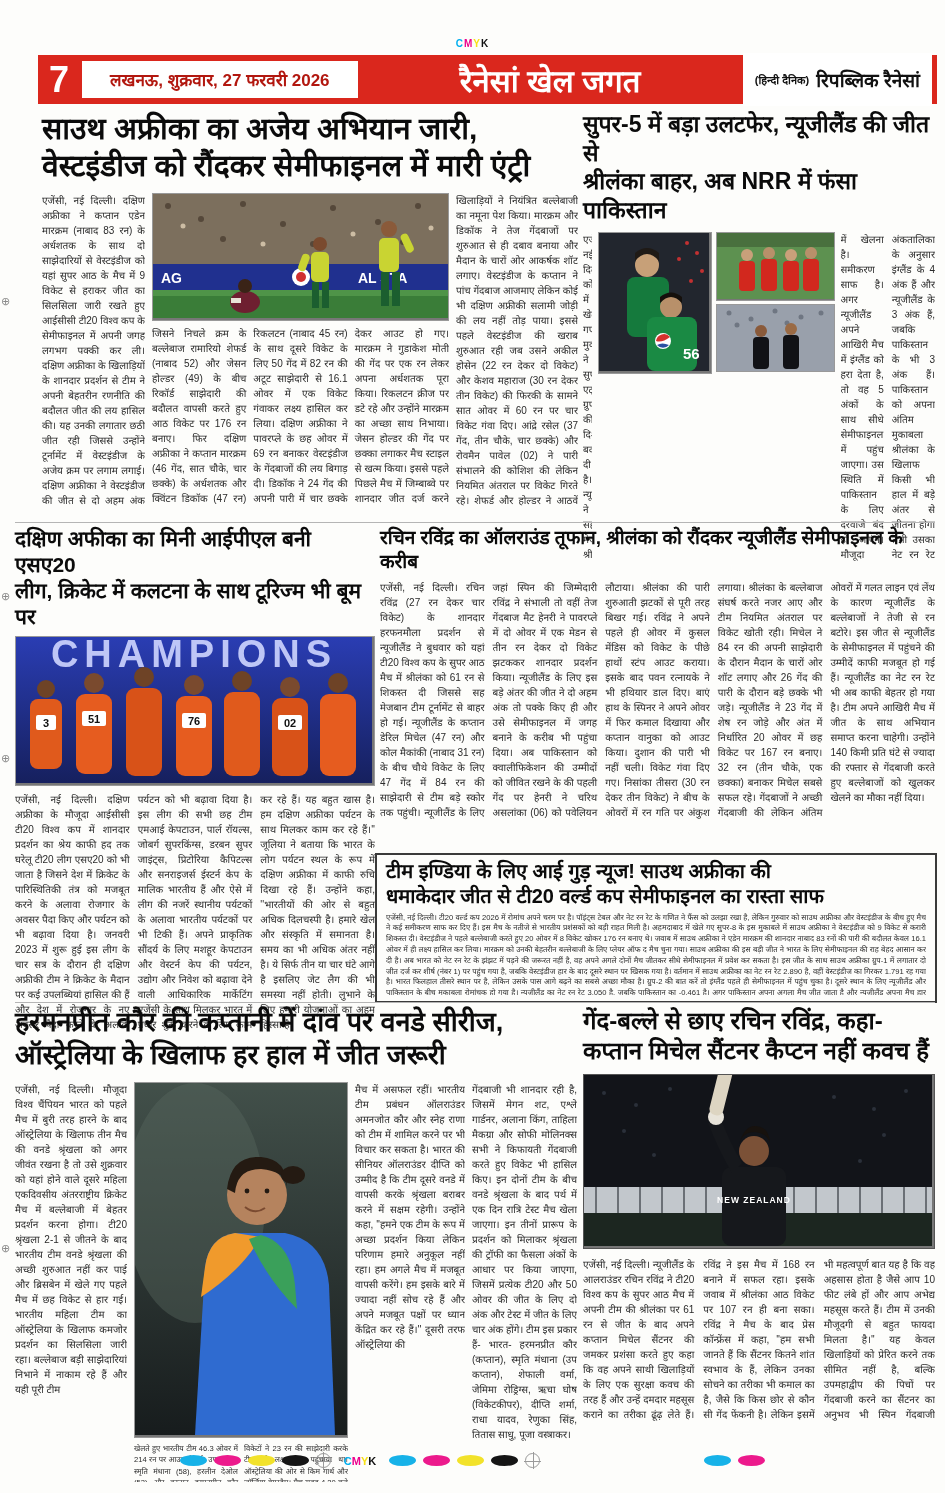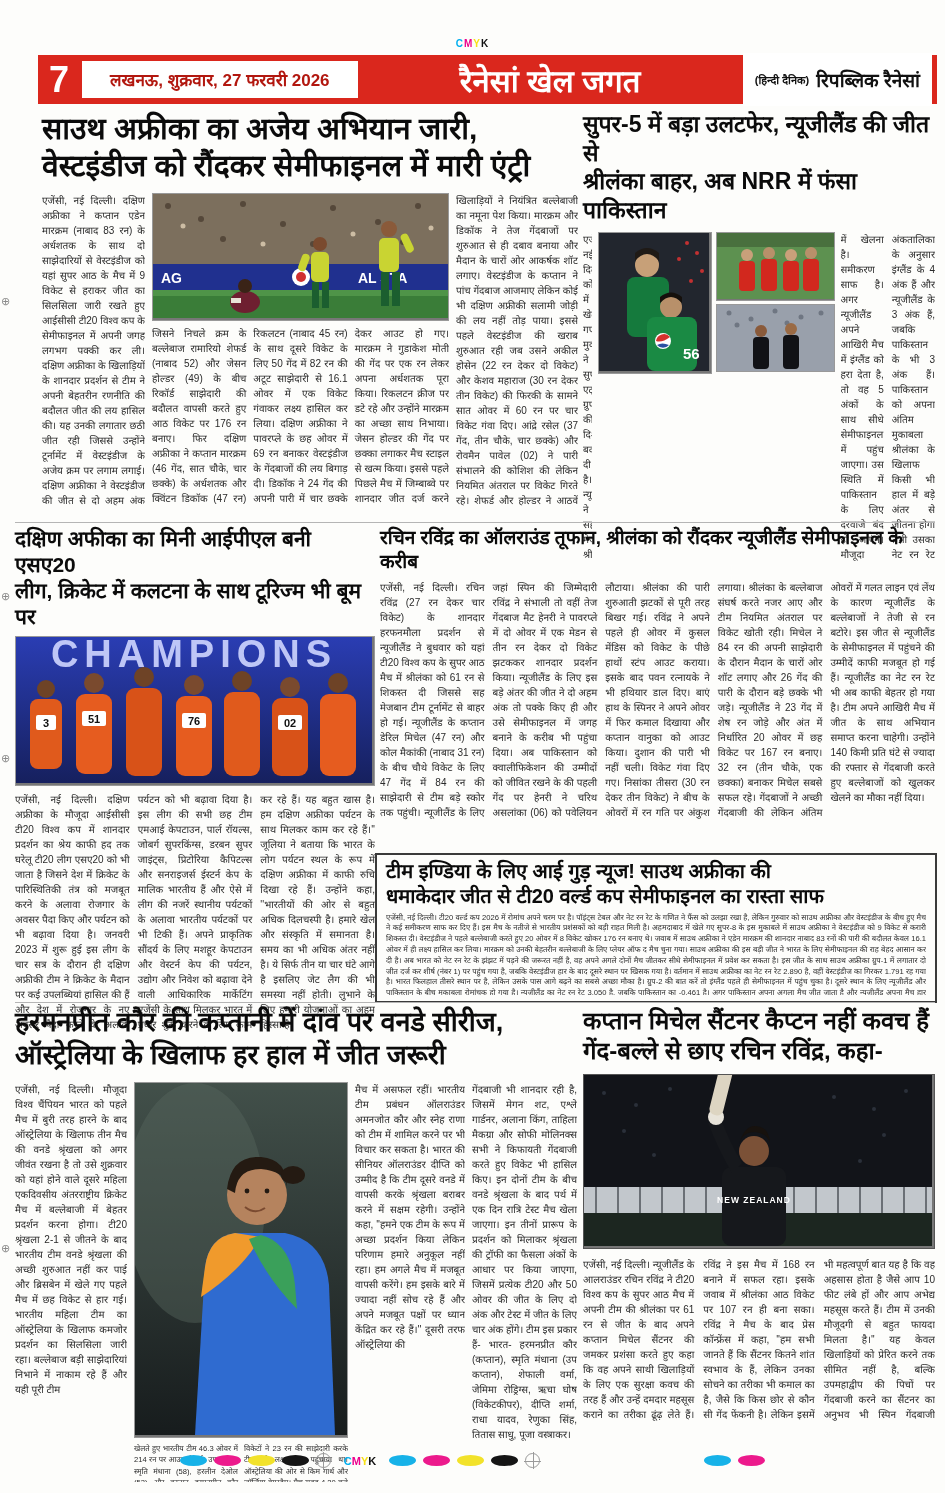--- a/index.html
+++ b/index.html
@@ -328,22 +328,22 @@
           </svg>
         </div>
         <div class="bt a6-under">खेलते हुए भारतीय टीम 46.3 ओवर में 214 रन पर आउट हो गई। उप-कप्तान स्मृति मंधाना (58), हरलीन देओल (53) और कप्तान हरमनप्रीत कौर (43) ही कुछ देर टिक सकीं। आखिरी विकेटों ने 23 रन की साझेदारी करके टीम को लक्ष्य तक पहुंचाया था। ऑस्ट्रेलिया की ओर से किम गार्थ और जॉर्जिया वेयरहैम। मैच सुबह 4.20 बजे शुरू होगा।</div>
       </div>
       <div class="bt a6-c3">मैच में असफल रहीं। भारतीय टीम प्रबंधन ऑलराउंडर अमनजोत कौर और स्नेह राणा को टीम में शामिल करने पर भी विचार कर सकता है। भारत की सीनियर ऑलराउंडर दीप्ति को उम्मीद है कि टीम दूसरे वनडे में वापसी करके श्रृंखला बराबर करने में सक्षम रहेगी। उन्होंने कहा, ''हमने एक टीम के रूप में अच्छा प्रदर्शन किया लेकिन परिणाम हमारे अनुकूल नहीं रहा। हम अगले मैच में मजबूत वापसी करेंगे। हम इसके बारे में ज्यादा नहीं सोच रहे हैं और अपने मजबूत पक्षों पर ध्यान केंद्रित कर रहे हैं।'' दूसरी तरफ ऑस्ट्रेलिया की</div>
       <div class="bt a6-c4">गेंदबाजी भी शानदार रही है, जिसमें मेगन शट, एश्ले गार्डनर, अलाना किंग, ताहिला मैकग्रा और सोफी मोलिनक्स सभी ने किफायती गेंदबाजी करते हुए विकेट भी हासिल किए। इन दोनों टीम के बीच वनडे श्रृंखला के बाद पर्थ में एक दिन रात्रि टेस्ट मैच खेला जाएगा। इन तीनों प्रारूप के प्रदर्शन को मिलाकर श्रृंखला की ट्रॉफी का फैसला अंकों के आधार पर किया जाएगा, जिसमें प्रत्येक टी20 और 50 ओवर की जीत के लिए दो अंक और टेस्ट में जीत के लिए चार अंक होंगे। टीम इस प्रकार हैं- भारत- हरमनप्रीत कौर (कप्तान), स्मृति मंधाना (उप कप्तान), शेफाली वर्मा, जेमिमा रोड्रिग्स, ऋचा घोष (विकेटकीपर), दीप्ति शर्मा, राधा यादव, रेणुका सिंह, तितास साधु, पूजा वस्त्राकर।</div>
     </div>
   </section>
 
   <section class="art a7">
+    <div class="hl">गेंद-बल्ले से छाए रचिन रविंद्र, कहा-</div>
     <div class="hl">कप्तान मिचेल सैंटनर कैप्टन नहीं कवच हैं</div>
-    <div class="hl">गेंद-बल्ले से छाए रचिन रविंद्र, कहा-</div>
     <div class="ph">
       <svg width="348" height="171" viewBox="0 0 348 171">
         <rect width="348" height="171" fill="#121419"></rect>
         <g fill="#2b303a">
             <circle cx="20" cy="18" r="2"></circle>
             <circle cx="52" cy="30" r="2"></circle>
             <circle cx="86" cy="14" r="2"></circle>
             <circle cx="250" cy="22" r="2"></circle>
             <circle cx="290" cy="34" r="2"></circle>
             <circle cx="322" cy="16" r="2"></circle>

